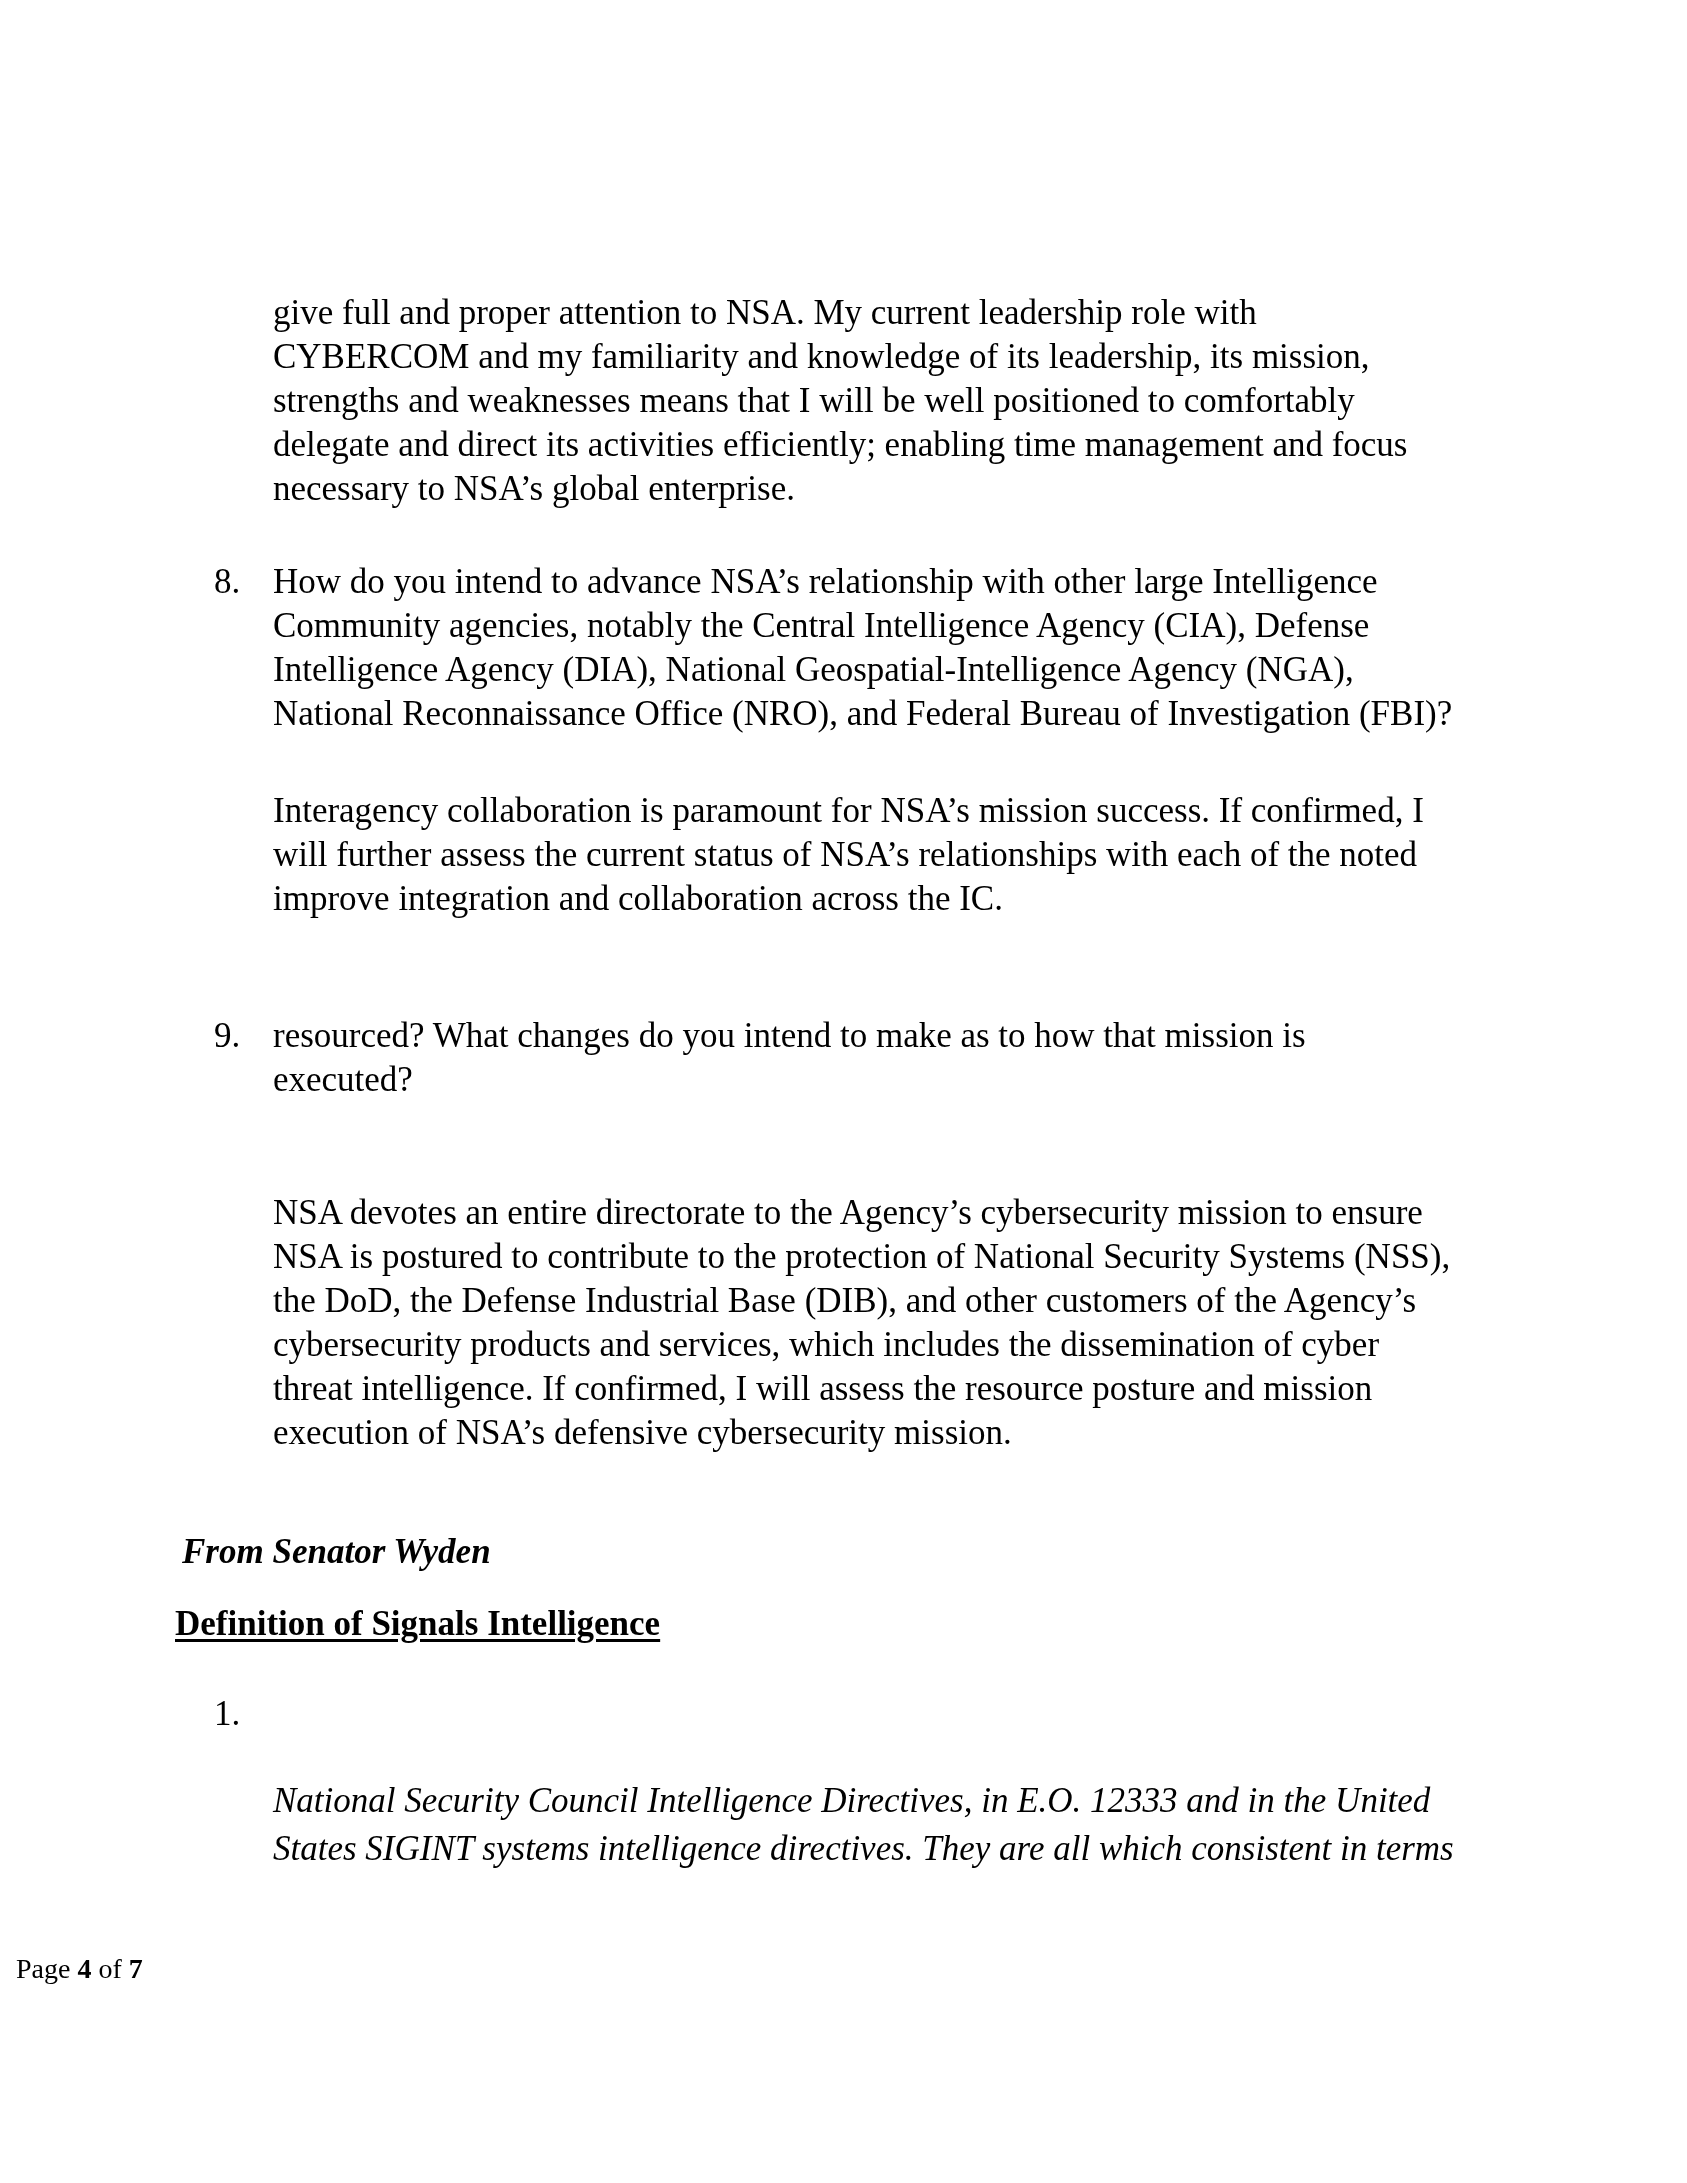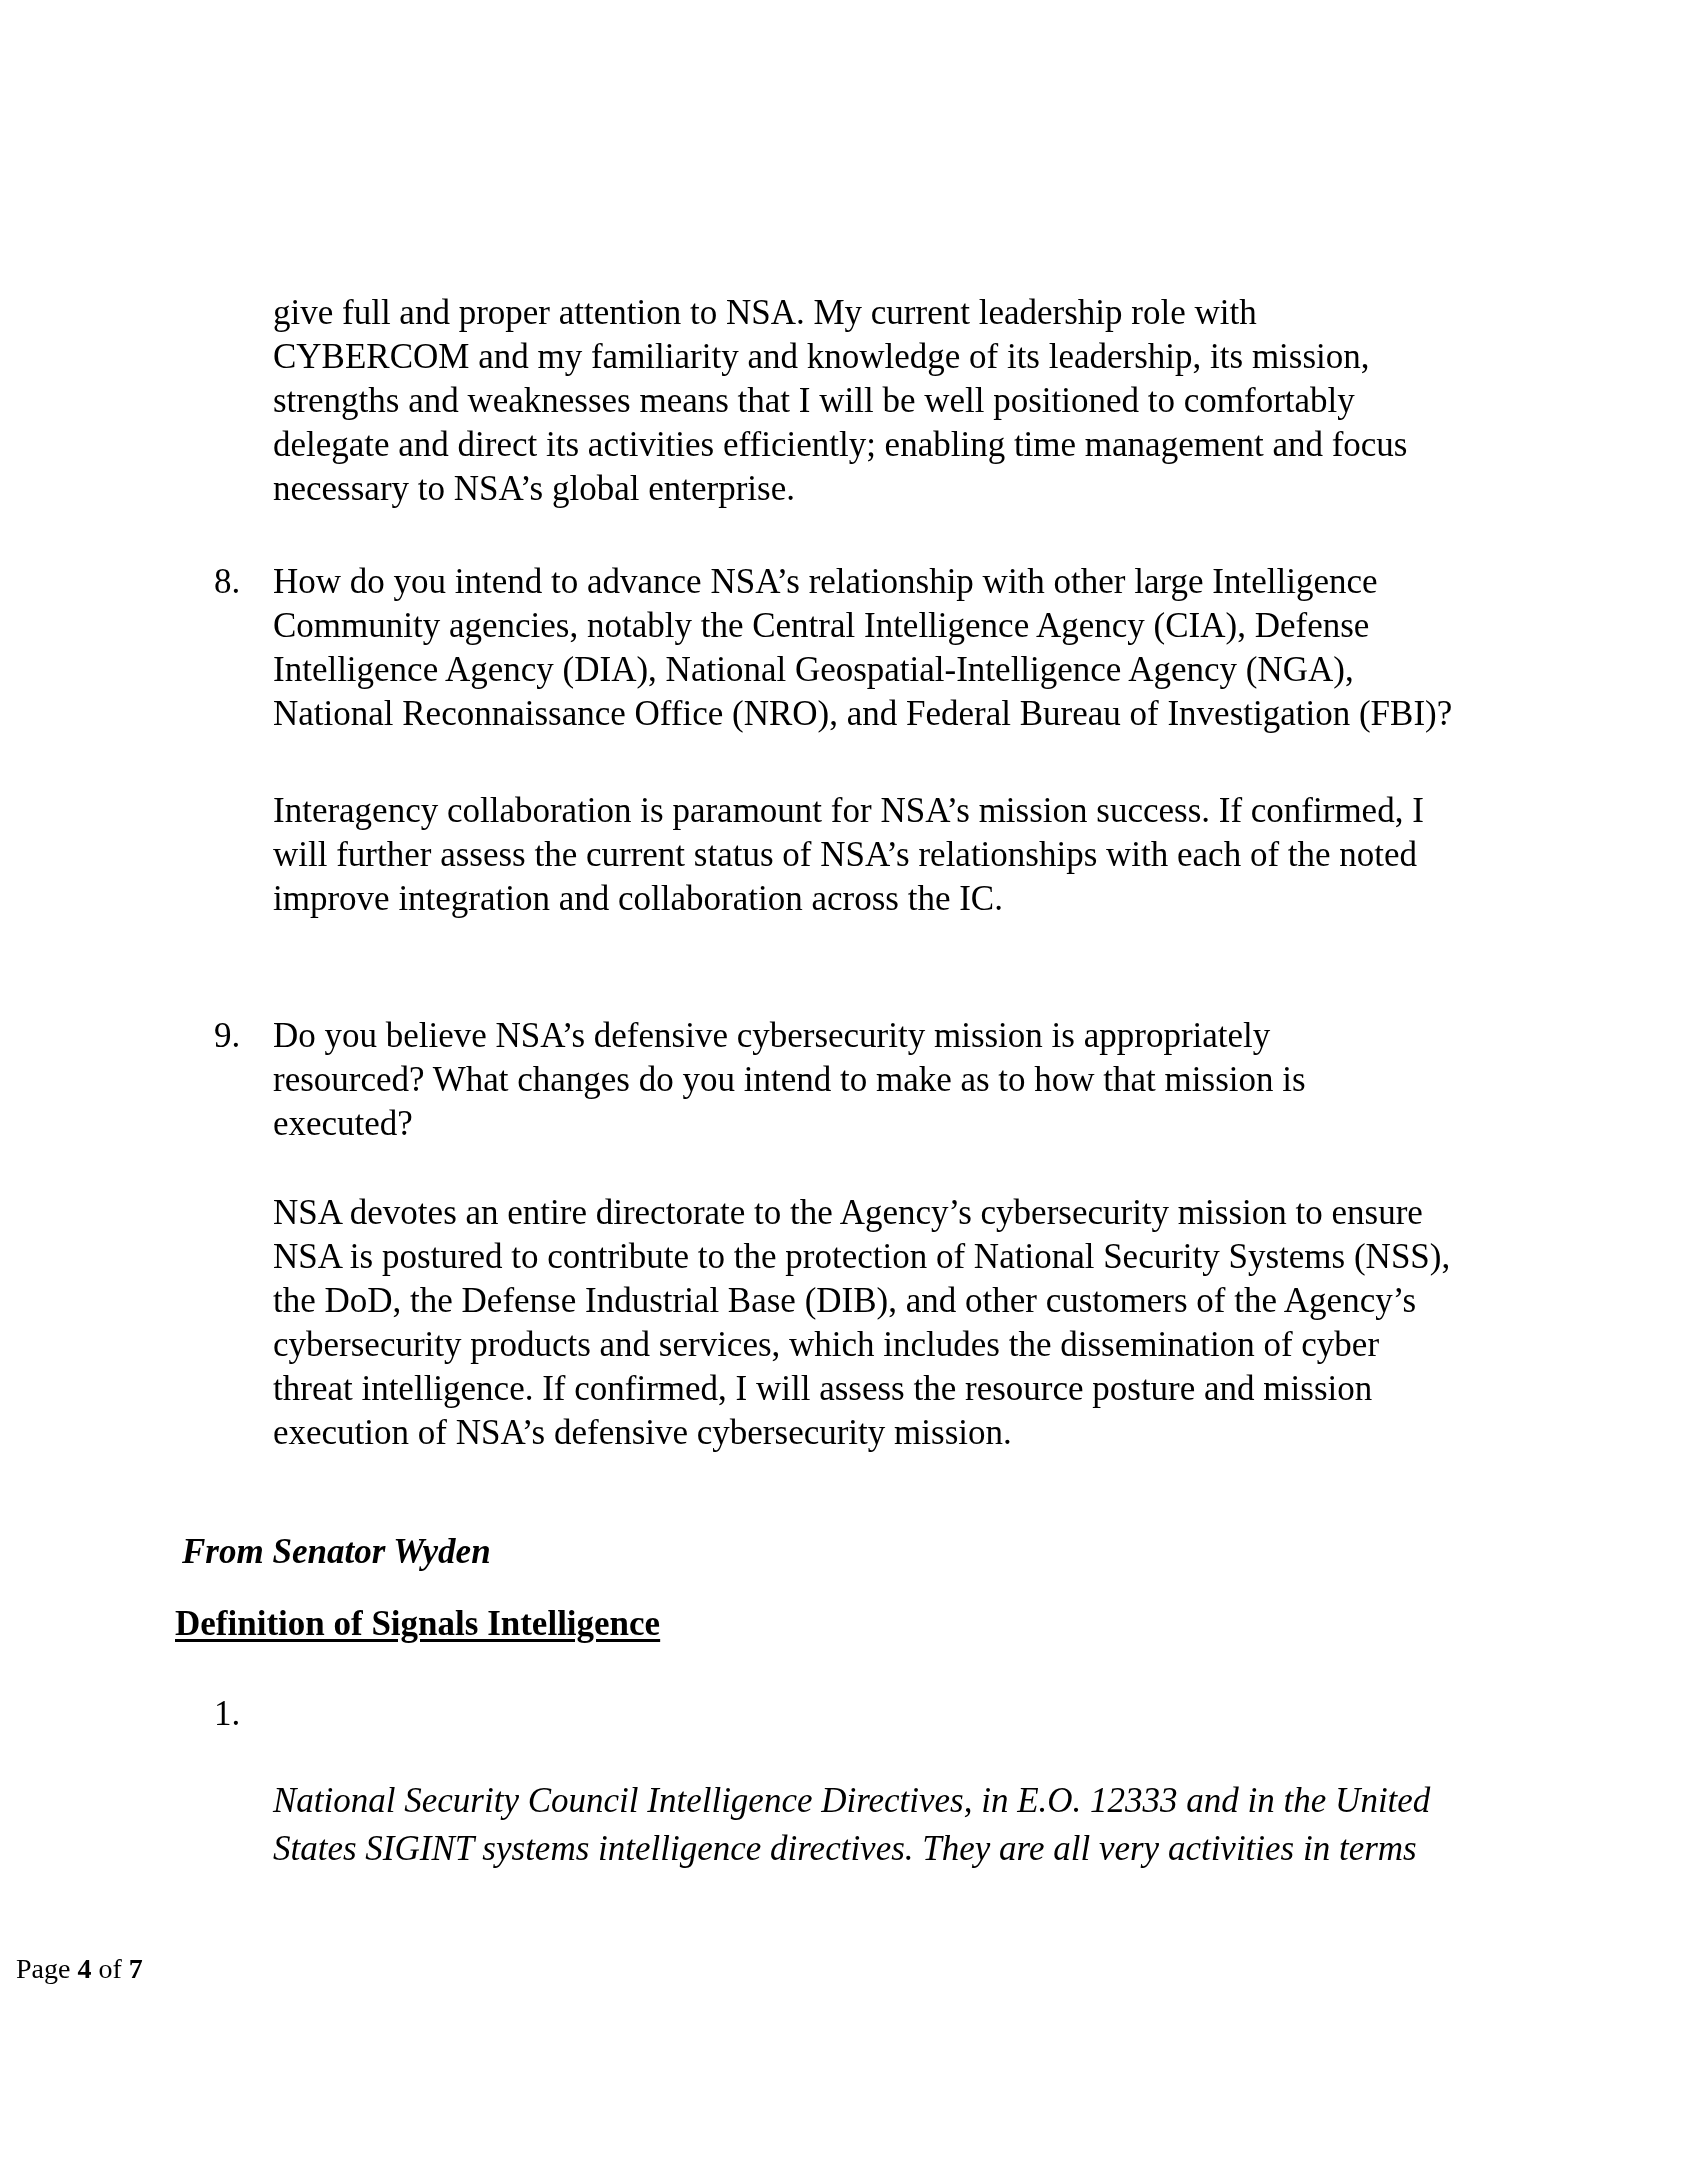--- a/index.html
+++ b/index.html
@@ -85,21 +85,20 @@
   </div>
 
   <div class="block indent" style="top:789px;">
     <span class="line">Interagency collaboration is paramount for NSA’s mission success. If confirmed, I</span>
     <span class="line">will further assess the current status of NSA’s relationships with each of the noted</span>
     <span class="line">improve integration and collaboration across the IC.</span>
   </div>
 
   <div class="num" style="top:1014px;">9.</div>
   <div class="block indent" style="top:1014px;">
-    <span class="line">Do you believe NSA’s defensive cybersecurity mission is appropriately</span>
     <span class="line">resourced?  What changes do you intend to make as to how that mission is</span>
     <span class="line">executed?</span>
   </div>
 
   <div class="block indent" style="top:1191px;">
     <span class="line">NSA devotes an entire directorate to the Agency’s cybersecurity mission to ensure</span>
     <span class="line">NSA is postured to contribute to the protection of National Security Systems (NSS),</span>
     <span class="line">the DoD, the Defense Industrial Base (DIB), and other customers of the Agency’s</span>
     <span class="line">cybersecurity products and services, which includes the dissemination of cyber</span>
     <span class="line">threat intelligence. If confirmed, I will assess the resource posture and mission</span>
@@ -107,21 +106,21 @@
   </div>
 
   <div class="block italic-bold" style="left:159px; top:1530px;">From Senator Wyden</div>
 
   <div class="block bold-underline" style="left:159px; top:1602px;">Definition of Signals Intelligence</div>
 
   <div class="num" style="top:1692px;">1.</div>
 
   <div class="block indent quote" style="top:1777px; line-height:48px;">
     <span class="line" style="height:48px;">National Security Council Intelligence Directives, in E.O. 12333 and in the United</span>
-    <span class="line" style="height:48px;">States SIGINT systems intelligence directives. They are all very activities in terms</span>
+    <span class="line" style="height:48px;">States SIGINT systems intelligence directives. They are all which consistent in terms</span>
   </div>
 
   <div class="footer">
     <span>Page </span><b>4</b><span> of </span><b>7</b>
   </div>
 
 </div>
 
 
 </body></html>

